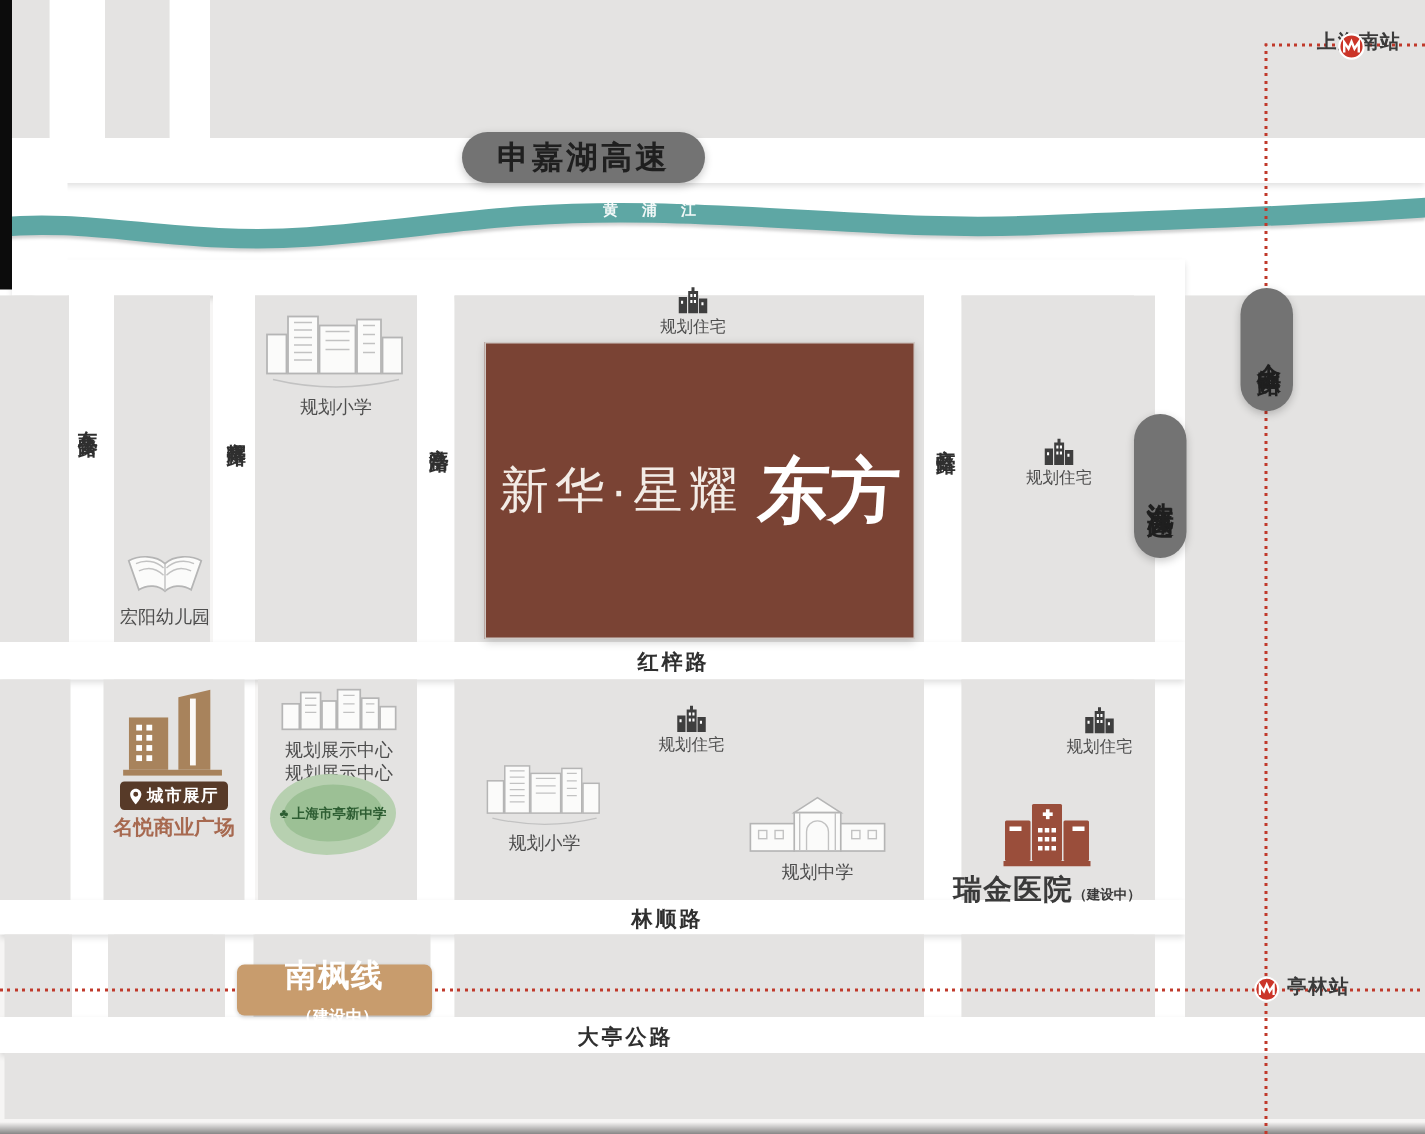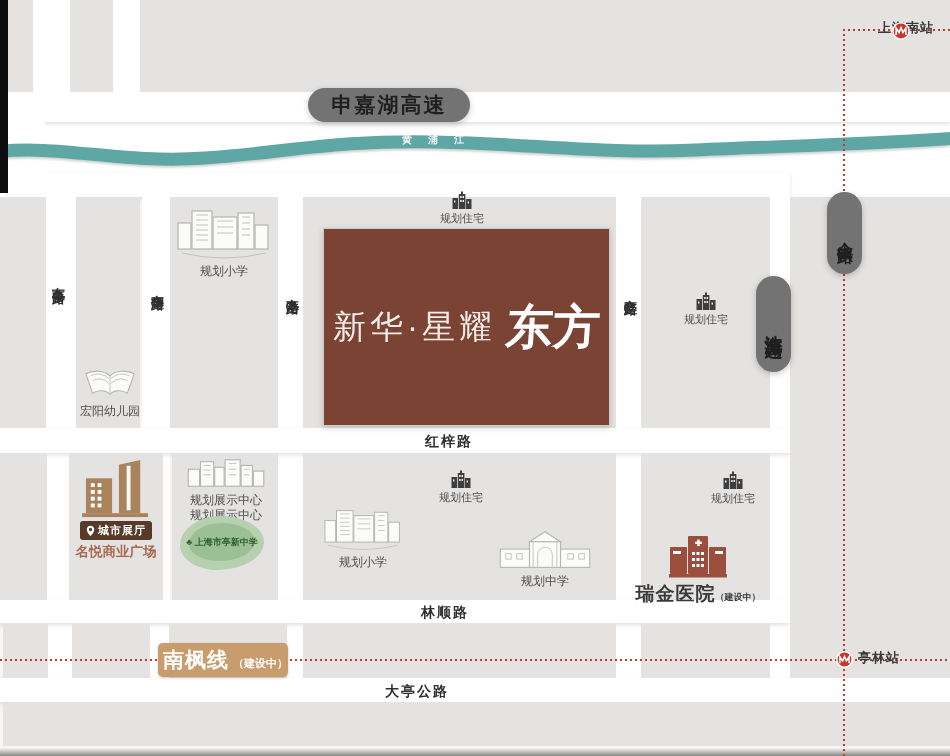--- a/index.html
+++ b/index.html
@@ -20,21 +20,21 @@
   .poi-label.sm{font-size:11px;}
   .sketch{stroke:#b5b5b5;fill:#fbfbfa;stroke-width:1.2;}
   .sketch-line{stroke:#c2c2c2;fill:none;stroke-width:1;}
   #project-box{position:absolute;left:323px;top:228px;width:285px;height:196px;background:#7a4334;
         border:1px solid #cfc8c4;box-shadow:0 2px 6px rgba(0,0,0,.18);
         display:flex;align-items:center;justify-content:center;white-space:nowrap;}
   #project-box .prefix{color:#f3ece6;font-size:33px;font-weight:300;letter-spacing:4px;}
   #project-box .suffix{color:#ffffff;font-family:"DejaVu Serif",serif;font-size:47px;font-weight:bold;
         margin-left:10px;transform:skewX(-4deg);}
   #nanfeng-box{position:absolute;left:158px;top:643px;width:130px;height:34px;background:#c89c6d;border-radius:5px;
-        box-shadow:0 1px 3px rgba(0,0,0,.2);display:flex;align-items:center;justify-content:flex-end;color:#fff;}
+        box-shadow:0 1px 3px rgba(0,0,0,.2);display:flex;align-items:center;justify-content:center;color:#fff;flex-direction:column;}
   #nanfeng-box .big{font-size:21px;font-weight:bold;letter-spacing:1px;}
   #nanfeng-box .small{font-size:11px;font-weight:bold;margin-left:4px;margin-top:6px;}
   .badge{background:#573a28;border-radius:3px;color:#fff;font-size:11px;font-weight:bold;
         display:flex;align-items:center;justify-content:center;padding:2px 6px;letter-spacing:1px;}
   .park-label{position:absolute;left:0;right:0;top:20px;text-align:center;font-size:9px;font-weight:bold;color:#2e5e33;}
   .station-label{position:absolute;font-size:13px;font-weight:bold;color:#3a3a3a;letter-spacing:1px;white-space:nowrap;margin-top:12px;}
   .riverlabel{position:absolute;color:rgba(255,255,255,.92);font-size:10px;font-weight:bold;letter-spacing:16px;}
 </style>
 </head>
 <body>

